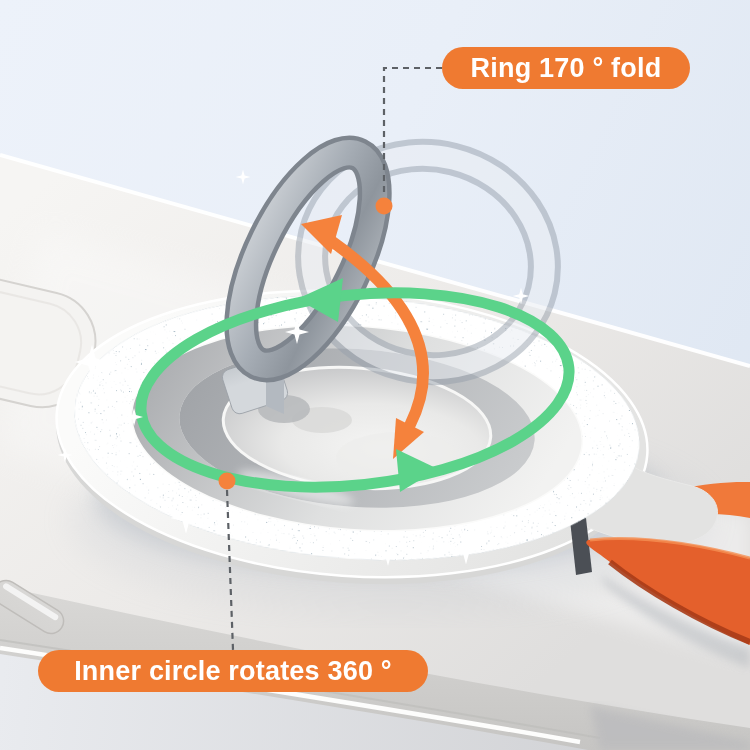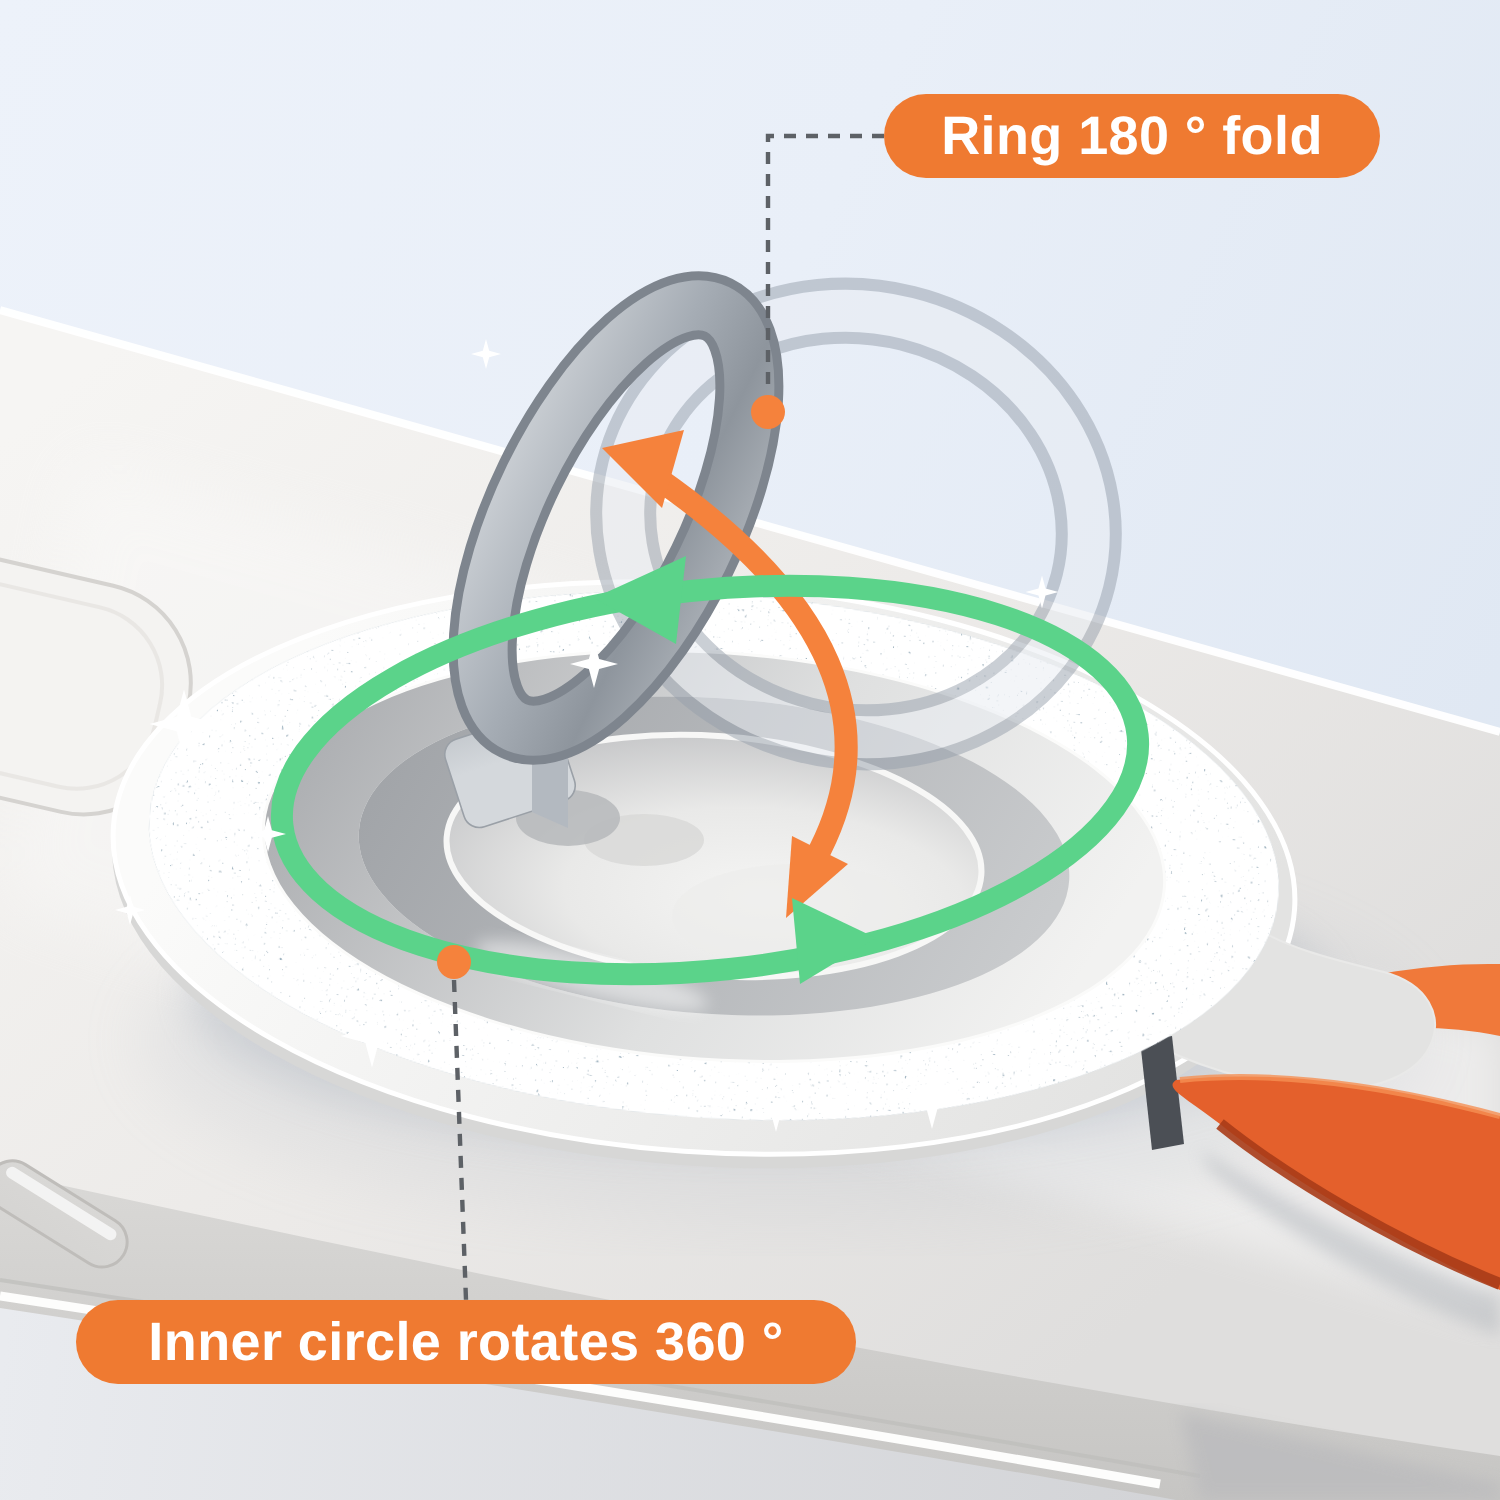--- a/index.html
+++ b/index.html
@@ -190,18 +190,18 @@
 
   <g fill="none">
     <polyline class="stk-dash" points="442,68 384,68 384,197" stroke-width="2.2" stroke-dasharray="6 5"></polyline>
     <line class="stk-dash" x1="227" y1="490" x2="233" y2="650" stroke-width="2.2" stroke-dasharray="6 5"></line>
     <circle class="fil-dot" cx="384" cy="206" r="8.5" stroke="none"></circle>
     <circle class="fil-dot" cx="227" cy="481" r="8.5" stroke="none"></circle>
   </g>
 </svg>
 
 <div class="pill" id="pill-fold">
-  <span>Ring 180 ° fold</span>
+  <span>Ring 170 ° fold</span>
 </div>
 <div class="pill" id="pill-rotate">
   <span>Inner circle rotates 360 °</span>
 </div>
 </div>
 
 </body></html>

